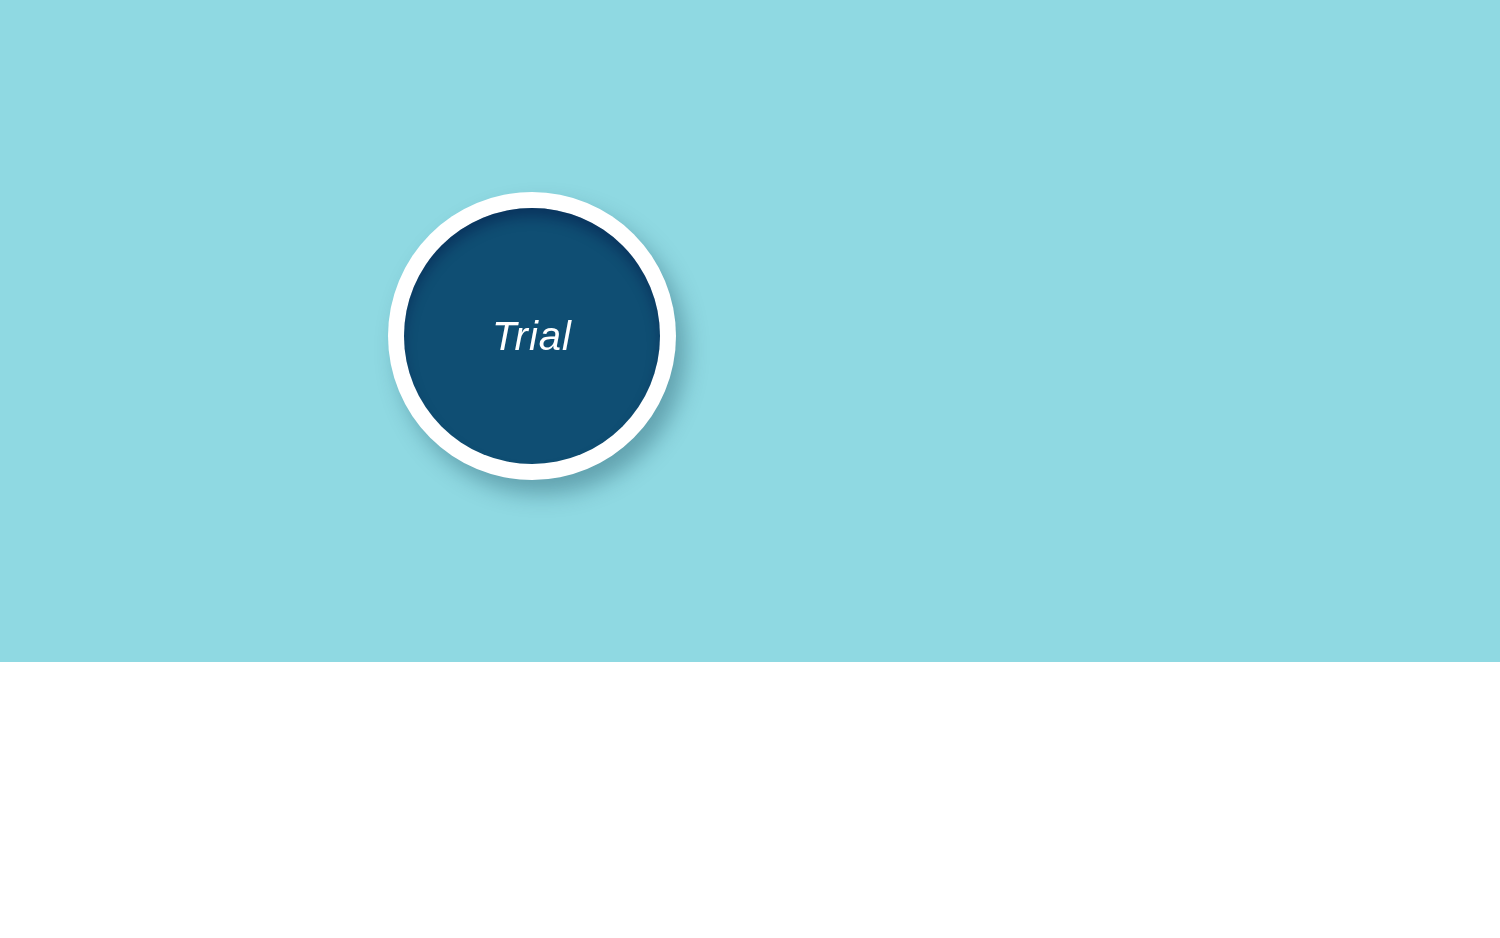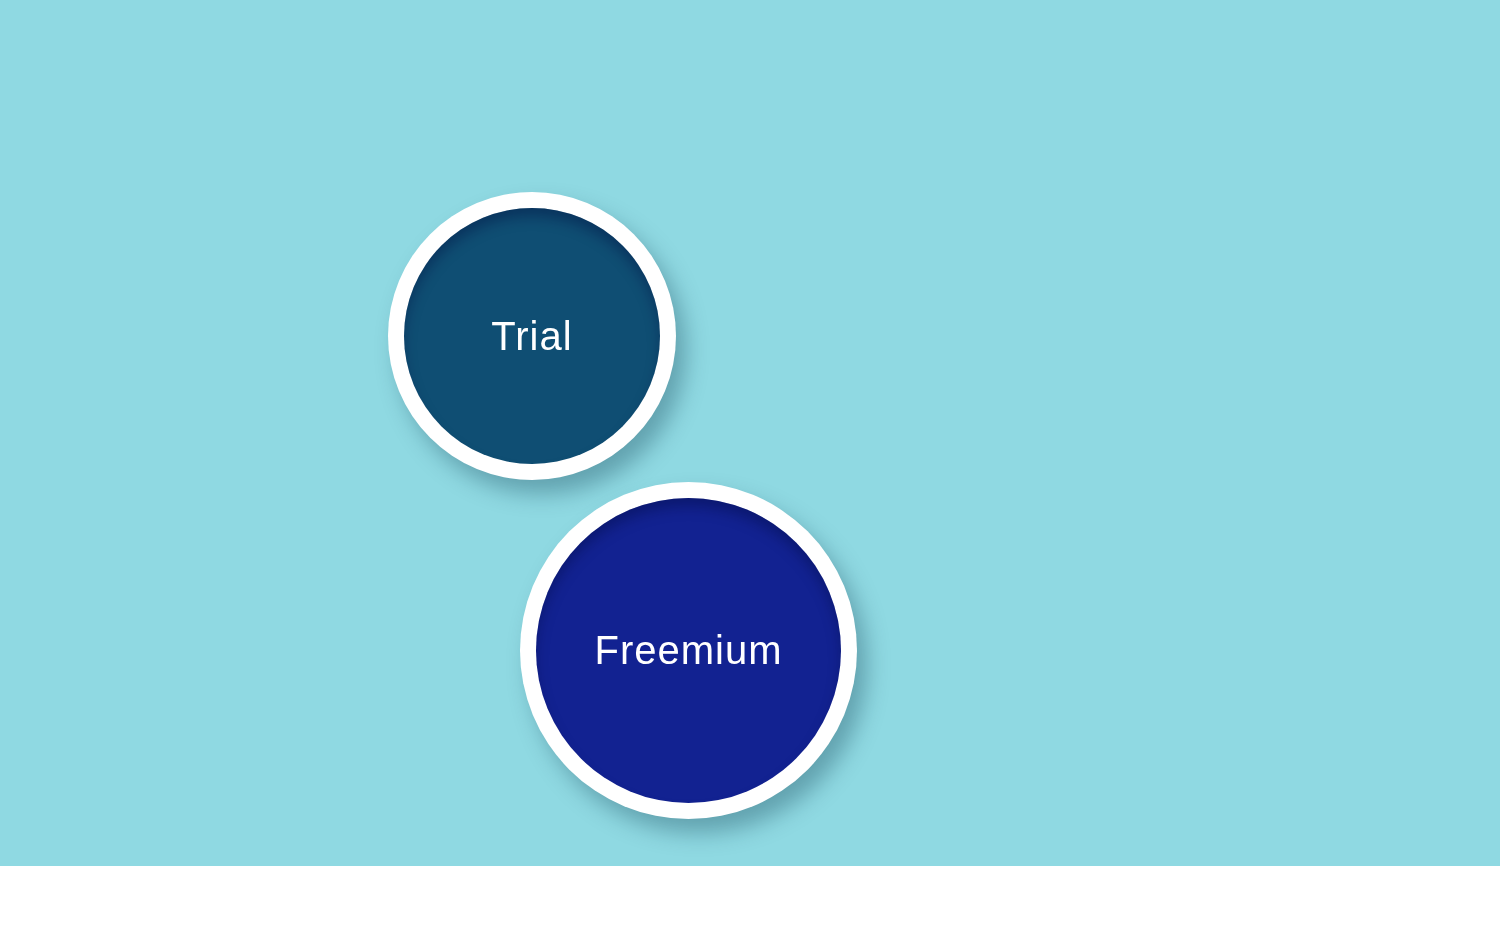--- a/index.html
+++ b/index.html
@@ -2,23 +2,24 @@
 <html><head>
 <meta charset="utf-8">
 <style>
   html, body {
     margin: 0;
     padding: 0;
   }
   .canvas {
     position: relative;
     width: 1500px;
-    height: 866px;
+    height: 662px;
     overflow: hidden;
     font-family: "Liberation Sans", "DejaVu Sans", sans-serif;
+    font-style: italic;
   }
   .bubble {
     position: absolute;
     border-radius: 50%;
     box-shadow: 10px 14px 22px rgba(13, 60, 80, 0.35);
   }
   .bubble-fill {
     position: absolute;
     left: 16px;
     top: 16px;
@@ -43,19 +44,14 @@
 
 <div class="canvas" style="background: rgb(143, 217, 226);">
 
   <div class="bubble" style="left: 388px; top: 192px; width: 288px; height: 288px; background: rgb(255, 255, 255);">
     <div class="bubble-fill" style="background: rgb(15, 78, 115); color: rgb(255, 255, 255);">
       <span class="bubble-label">Trial</span>
     </div>
   </div>
 
 
-  <div class="bubble" style="left: 520px; top: 482px; width: 337px; height: 337px; background: rgb(255, 255, 255);">
-    <div class="bubble-fill" style="background: rgb(18, 34, 145); color: rgb(255, 255, 255);">
-      <span class="bubble-label">Freemium</span>
-    </div>
-  </div>
 
 </div>
 
 </body></html>

